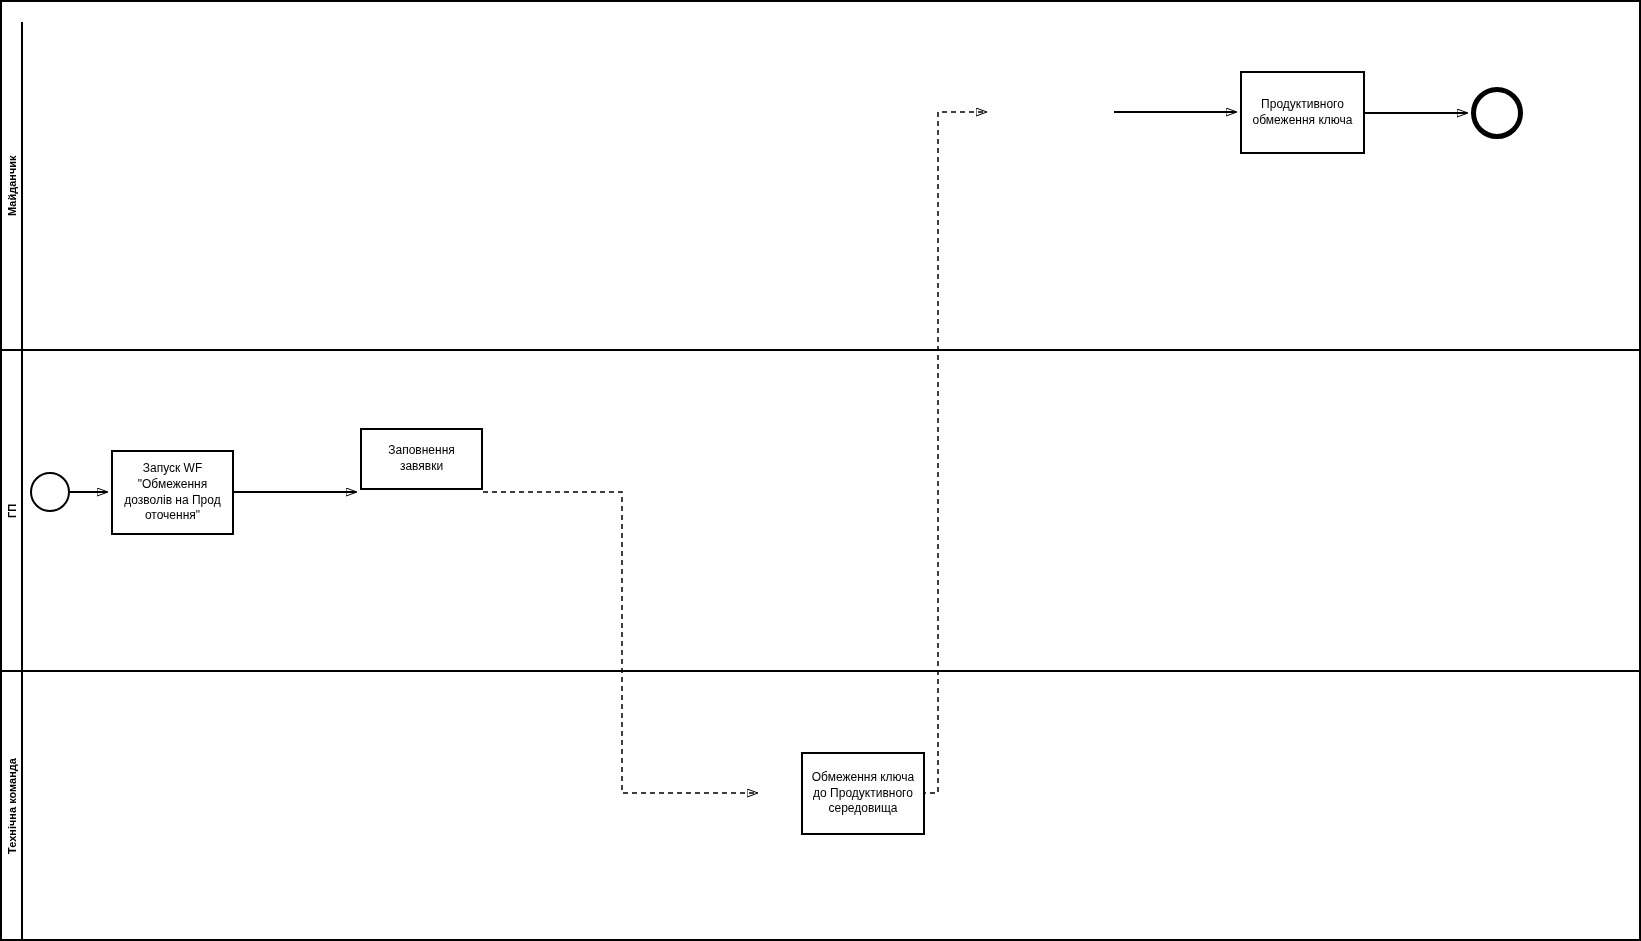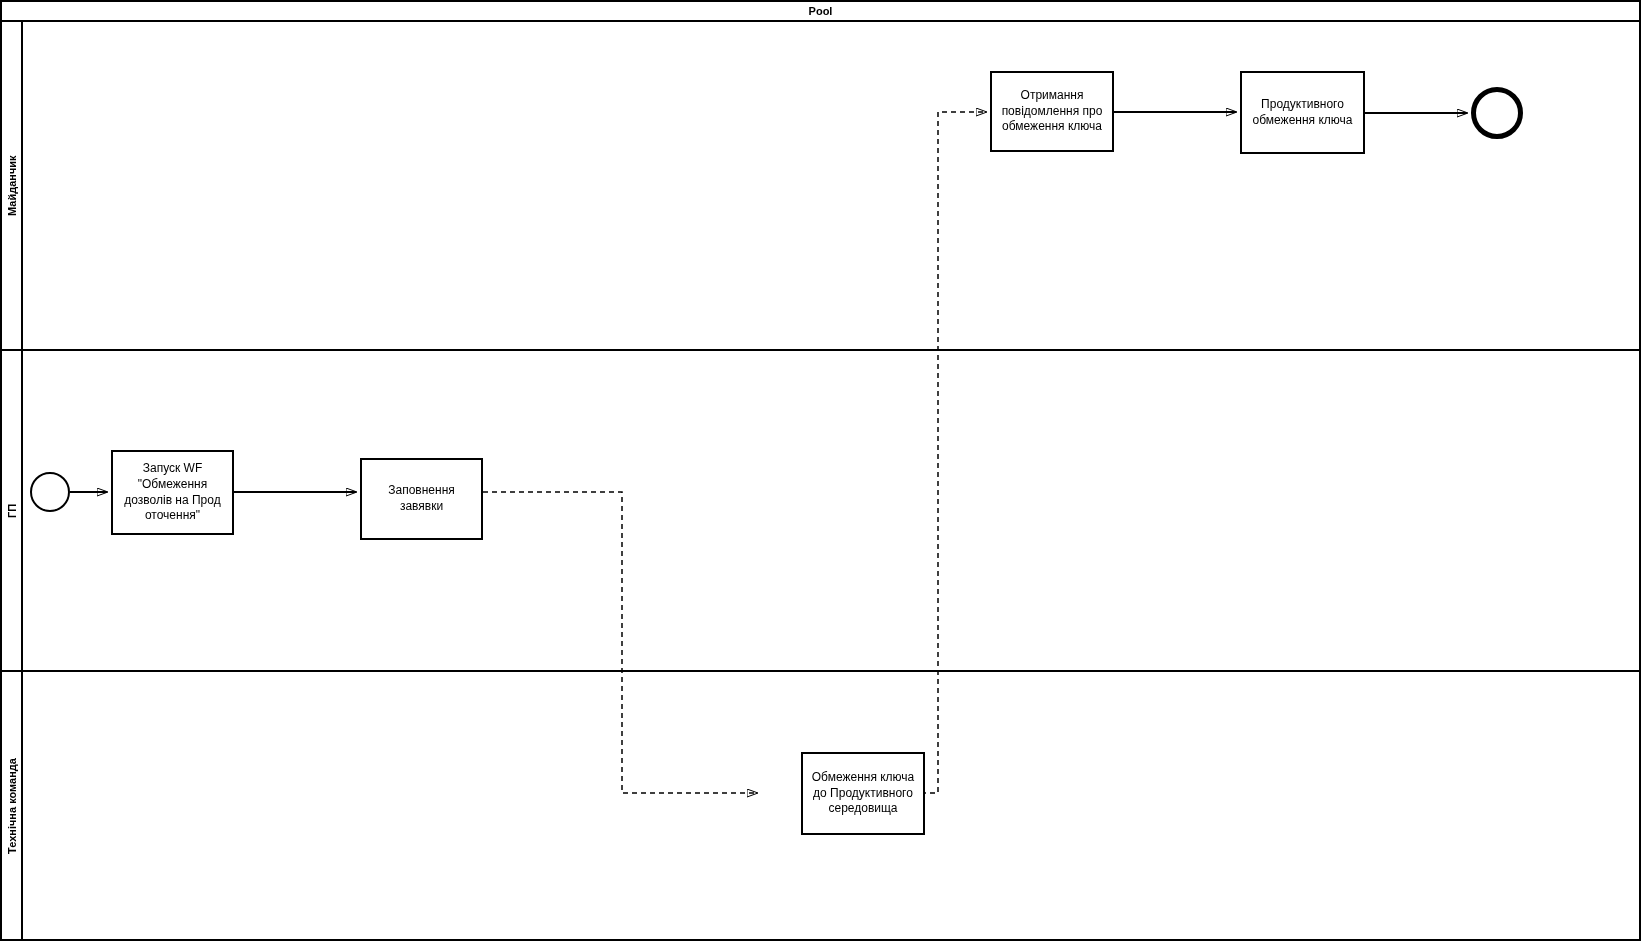--- a/index.html
+++ b/index.html
@@ -62,21 +62,21 @@
     background: #ffffff;
     display: flex;
     align-items: center;
     justify-content: center;
     text-align: center;
     font-size: 12px;
     line-height: 1.3;
     padding: 3px;
   }
   #task-zapusk        { left: 109px;  top: 448px; width: 123px; height: 85px; }
-  #task-zapovnennia   { left: 358px;  top: 456px; width: 123px; height: 82px; justify-content: flex-end; }
+  #task-zapovnennia   { left: 358px;  top: 426px; width: 123px; height: 62px; justify-content: flex-end; }
   #task-obmezhennia   { left: 799px;  top: 750px; width: 124px; height: 83px; }
   #task-otrymannia    { left: 988px;  top: 69px;  width: 124px; height: 81px; }
   #task-pidverdzhennia{ left: 1238px; top: 69px;  width: 125px; height: 83px; }
   .event {
     position: absolute;
     box-sizing: border-box;
     border-radius: 50%;
     background: #ffffff;
   }
   #start-event {
@@ -96,23 +96,20 @@
   }
   .flows path { fill: none; stroke: #000000; }
   .flow-solid  { stroke-width: 2; }
   .flow-dashed { stroke-width: 1.5; stroke-dasharray: 5 4; }
 </style>
 </head>
 <body>
 
 <div class="canvas">
 
-  <div class="pool-header">
-    <span>Pool</span>
-  </div>
 
   <div class="lane-strip-divider"></div>
   <div class="lane-divider" id="lane-divider-1"></div>
   <div class="lane-divider" id="lane-divider-2"></div>
 
   <div class="lane-label" id="lane-label-1">Майданчик</div>
   <div class="lane-label" id="lane-label-2">ГП</div>
   <div class="lane-label" id="lane-label-3">Технічна команда</div>
 
   <svg class="flows" width="1641" height="941" viewBox="0 0 1641 941">
@@ -136,23 +133,20 @@
   </div>
 
   <div class="task" id="task-zapovnennia">
     <span>Заповнення завявки</span>
   </div>
 
   <div class="task" id="task-obmezhennia">
     <span>Обмеження ключа до Продуктивного середовища</span>
   </div>
 
-  <div class="task" id="task-otrymannia">
-    <span>Отримання повідомлення про обмеження ключа</span>
-  </div>
 
   <div class="task" id="task-pidverdzhennia">
     <span>Продуктивного обмеження ключа</span>
   </div>
 
   <div class="event" id="end-event"></div>
 
 </div>
 
 </body></html>

